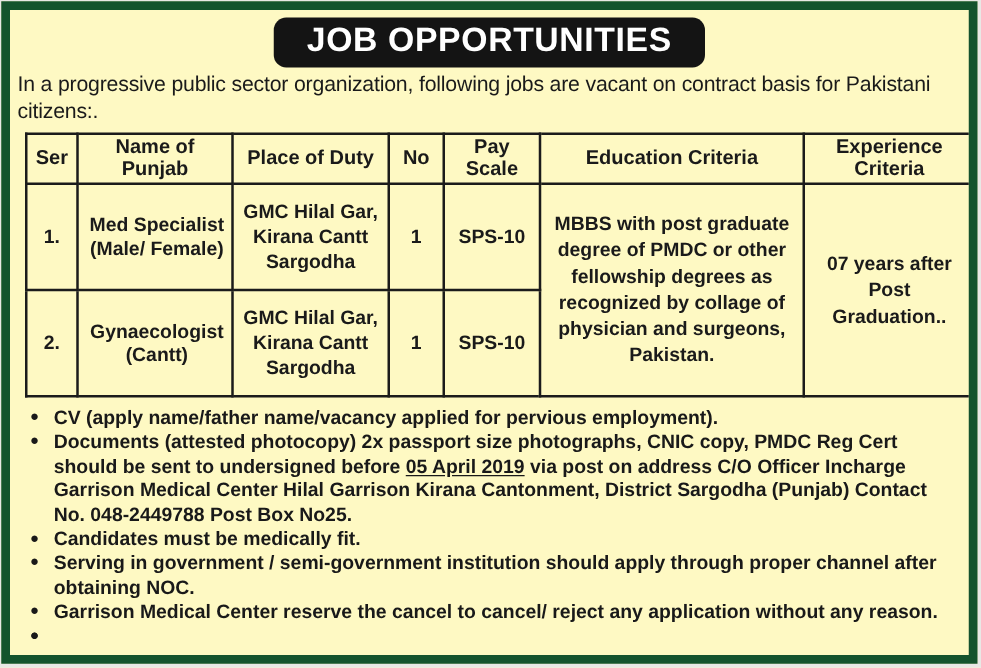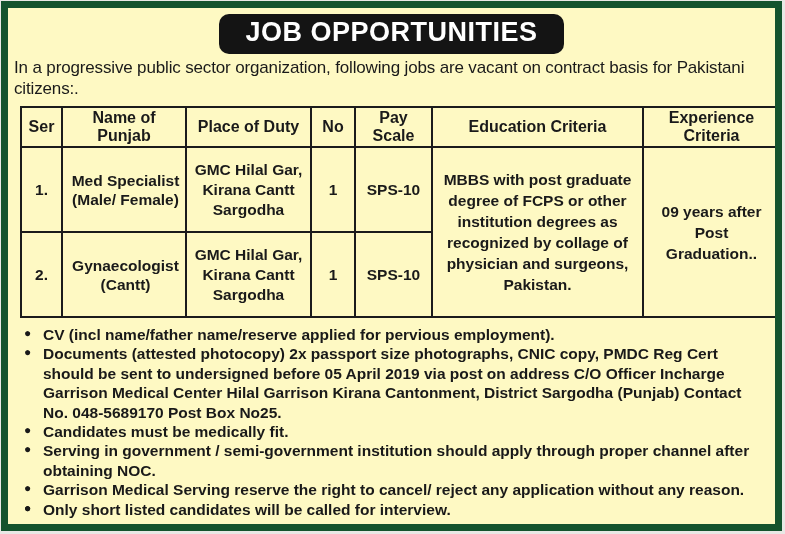--- a/index.html
+++ b/index.html
@@ -79,21 +79,21 @@
     font-size: 15.5px;
     font-weight: bold;
     line-height: 19.4px;
     color: #191919;
   }
   ul.notes .dot {
     position: absolute;
     left: 16px; top: -1px;
     font-size: 12px;
   }
-  .underline { text-underline-offset: 2px; }
+  .underline { text-decoration: underline; text-underline-offset: 2px; }
 </style>
 </head>
 <body>
 
 <div class="ad">
 
   <div class="badge-row">
     <span class="title-badge">JOB OPPORTUNITIES</span>
   </div>
 
@@ -120,58 +120,57 @@
         <th>Experience Criteria</th>
       </tr>
     </thead>
     <tbody>
       <tr>
         <td class="cell-ser">1.</td>
         <td class="cell-vacancy">Med Specialist (Male/ Female)</td>
         <td class="cell-place">GMC Hilal Gar, Kirana Cantt Sargodha</td>
         <td class="cell-no">1</td>
         <td class="cell-pay">SPS-10</td>
-        <td class="cell-education" rowspan="2">MBBS with post graduate degree of FCPS or other institution degrees as recognized by collage of physician and surgeons, Pakistan.</td>
+        <td class="cell-education" rowspan="2">MBBS with post graduate degree of PMDC or other fellowship degrees as recognized by collage of physician and surgeons, Pakistan.</td>
         <td class="cell-experience" rowspan="2">
-          <span class="narrow">09 years after Post Graduation..</span>
+          <span class="narrow">07 years after Post Graduation..</span>
         </td>
       </tr>
       <tr>
         <td class="cell-ser">2.</td>
         <td class="cell-vacancy">Gynaecologist (Cantt)</td>
         <td class="cell-place">GMC Hilal Gar, Kirana Cantt Sargodha</td>
         <td class="cell-no">1</td>
         <td class="cell-pay">SPS-10</td>
       </tr>
     </tbody>
   </table>
 
   <ul class="notes">
     <li>
       <span class="dot">●</span>
-      <span>CV (incl name/father name/reserve applied for pervious employment).</span>
+      <span>CV (apply name/father name/vacancy applied for pervious employment).</span>
     </li>
     <li>
       <span class="dot">●</span>
-      <span>Documents (attested photocopy) 2x passport size photographs, CNIC copy, PMDC Reg Cert should be sent to undersigned before </span><span class="underline">05 April 2019</span><span> via post on address C/O Officer Incharge Garrison Medical Center Hilal Garrison Kirana Cantonment, District Sargodha (Punjab) Contact No. 048-5689170 Post Box No25.</span>
+      <span>Documents (attested photocopy) 2x passport size photographs, CNIC copy, PMDC Reg Cert should be sent to undersigned before </span><span class="underline">05 April 2019</span><span> via post on address C/O Officer Incharge Garrison Medical Center Hilal Garrison Kirana Cantonment, District Sargodha (Punjab) Contact No. 048-2449788 Post Box No25.</span>
     </li>
     <li>
       <span class="dot">●</span>
       <span>Candidates must be medically fit.</span>
     </li>
     <li>
       <span class="dot">●</span>
       <span>Serving in government / semi-government institution should apply through proper channel after obtaining NOC.</span>
     </li>
     <li>
       <span class="dot">●</span>
-      <span>Garrison Medical Serving reserve the right to cancel/ reject any application without any reason.</span>
+      <span>Garrison Medical Center reserve the cancel to cancel/ reject any application without any reason.</span>
     </li>
     <li>
       <span class="dot">●</span>
     </li>
     <li>
       <span class="dot">●</span>
-      <span>Only short listed candidates will be called for interview.</span>
     </li>
   </ul>
 
 </div>
 
 </body></html>

